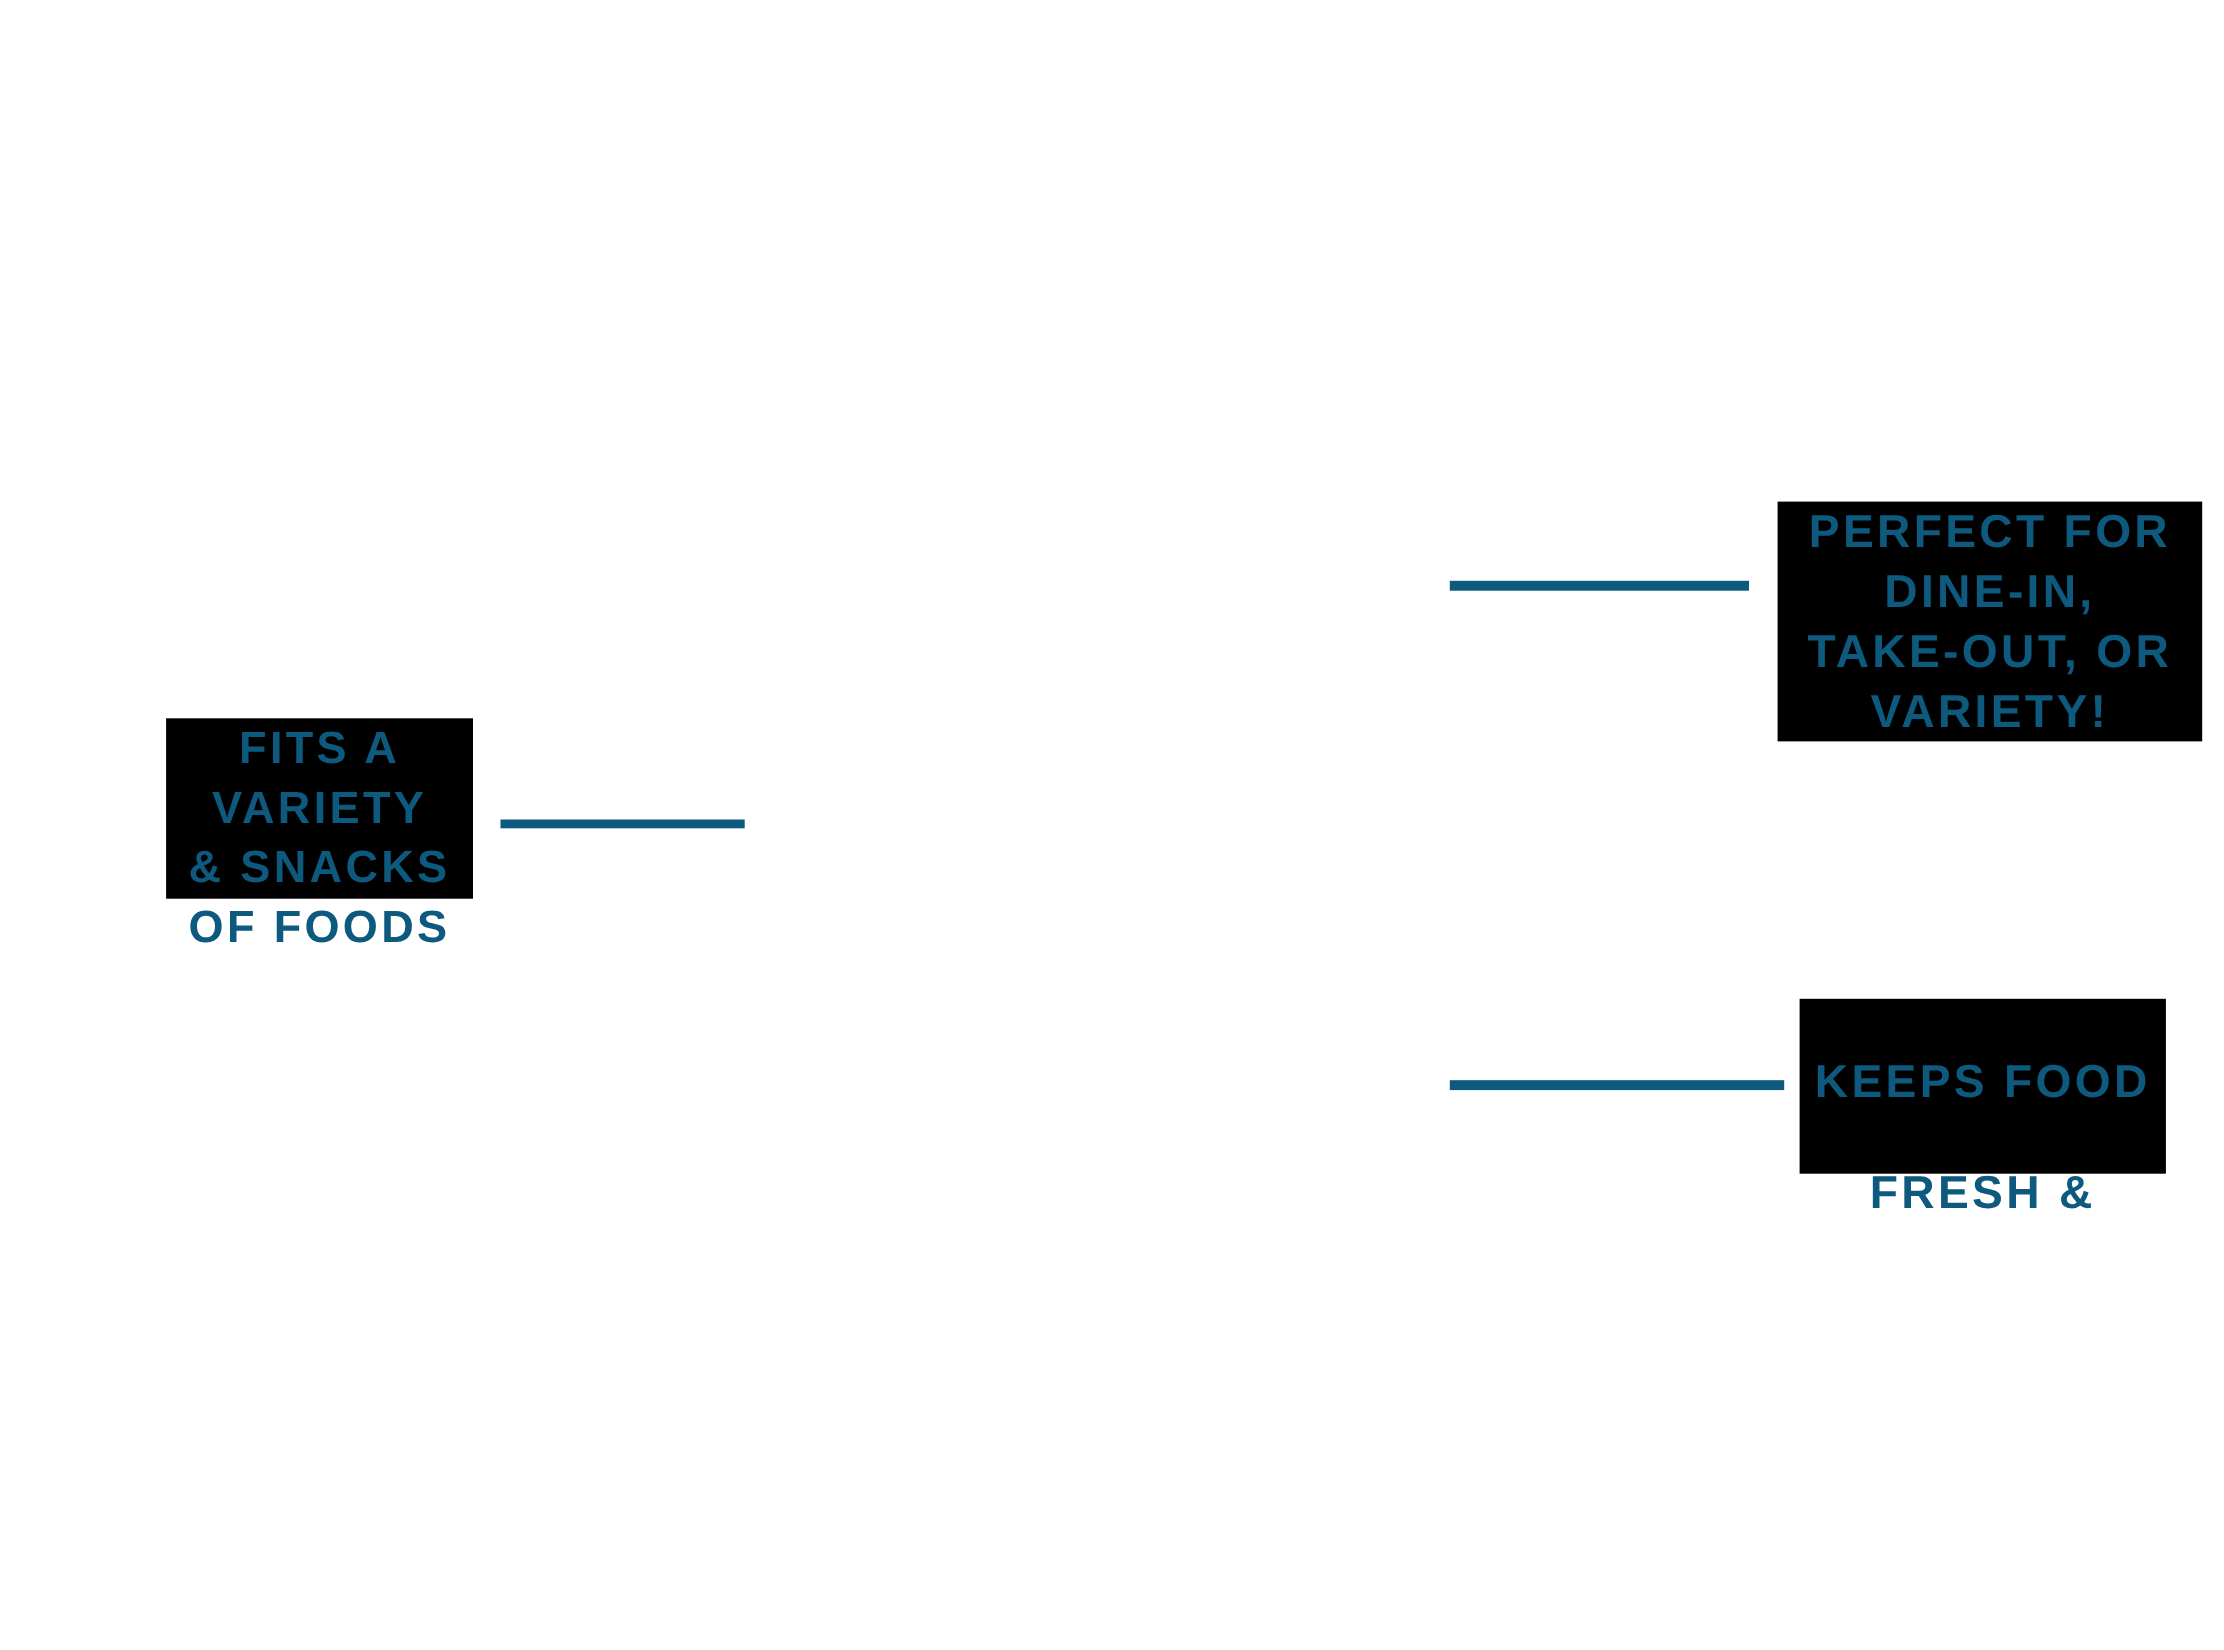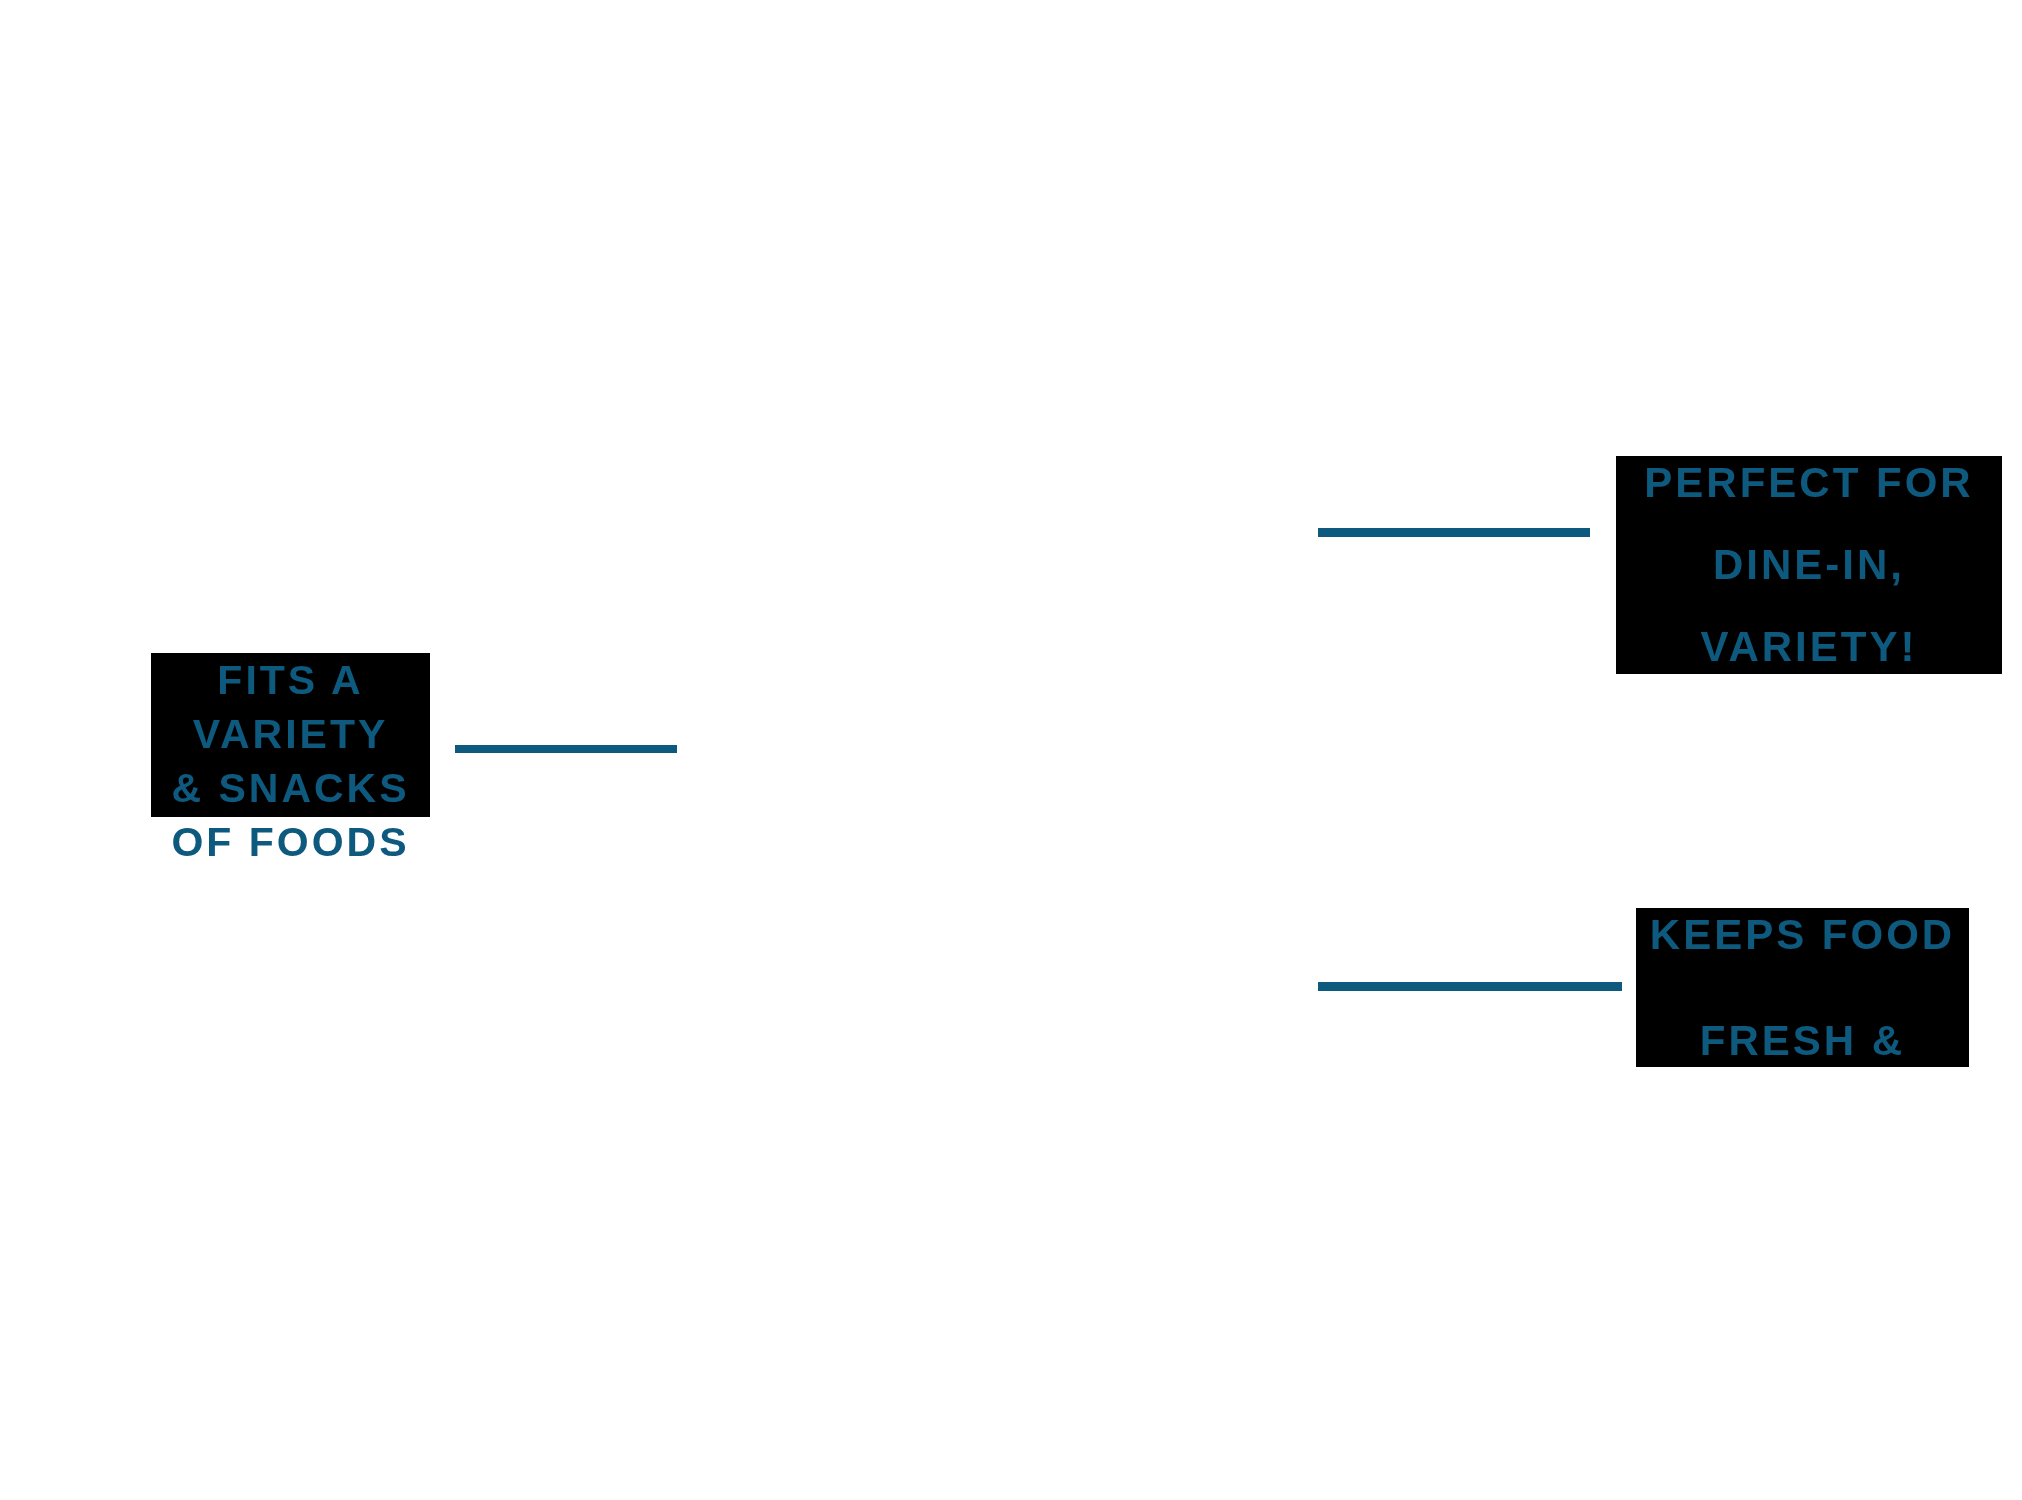--- a/index.html
+++ b/index.html
@@ -42,21 +42,21 @@
   .panel-fits .line{line-height:54px;}
   .panel-perfect{
     left:1616px; top:456px; width:386px; height:218px;
     font-size:42px;
   }
   .panel-perfect .line{line-height:54px;}
   .panel-keeps{
     left:1636px; top:908px; width:333px; height:159px;
     font-size:42px;
   }
-  .panel-keeps .line{line-height:53px;}
+  .panel-keeps .line{line-height:53px;margin-top:48px;}
   .leader{
     position:absolute;
     background:var(--accent-teal);
   }
   .leader-fits{left:455px; top:745px; width:222px; height:8px;}
   .leader-perfect{left:1318px; top:528px; width:272px; height:9px;}
   .leader-keeps{left:1318px; top:982px; width:304px; height:9px;}
 </style>
 </head>
 <body>
@@ -67,20 +67,21 @@
     <div class="line">FITS A</div>
     <div class="line">VARIETY</div>
     <div class="line">&amp; SNACKS</div>
     <div class="line">OF FOODS</div>
   </div>
   <div class="leader leader-fits"></div>
 
   <div class="panel panel-perfect">
     <div class="line">PERFECT FOR</div>
     <div class="line">DINE-IN,</div>
+    <div class="line">TAKE-OUT, OR</div>
     <div class="line">VARIETY!</div>
   </div>
   <div class="leader leader-perfect"></div>
 
   <div class="panel panel-keeps">
     <div class="line">KEEPS FOOD</div>
     <div class="line">FRESH &amp;</div>
   </div>
   <div class="leader leader-keeps"></div>
 

